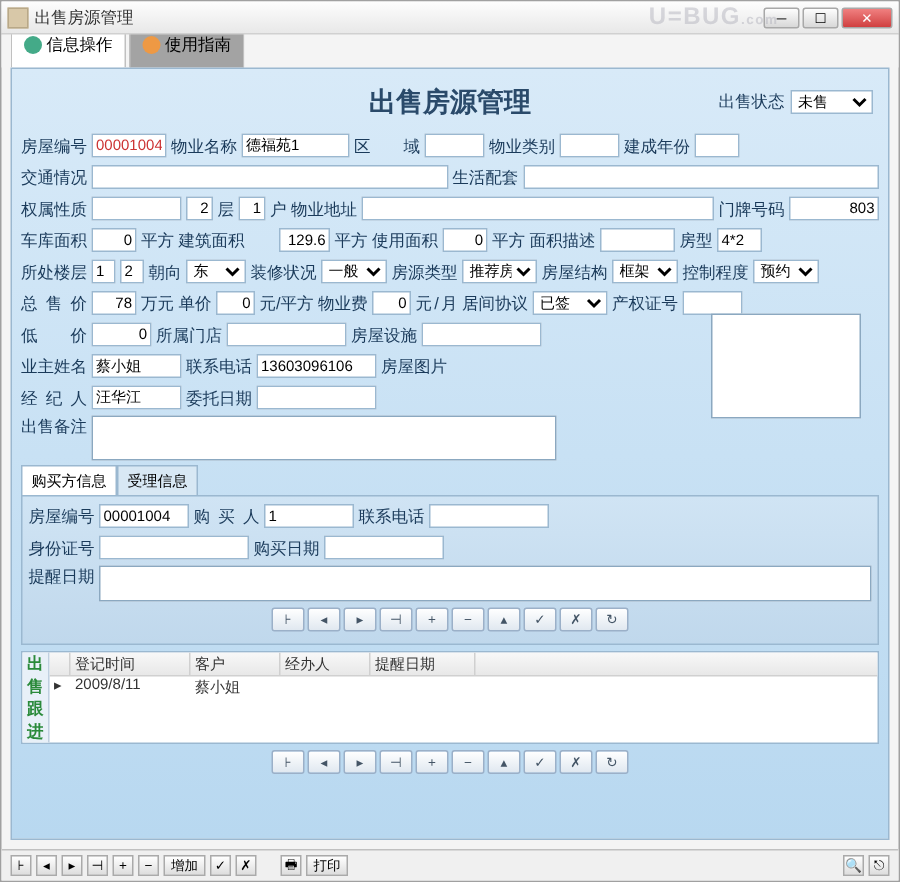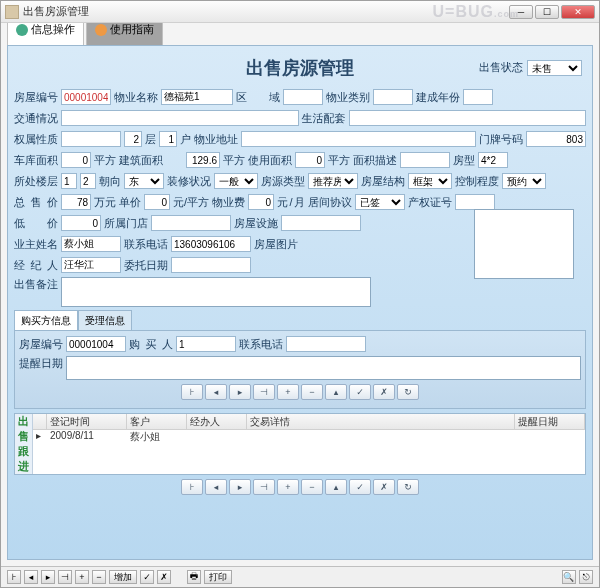--- a/index.html
+++ b/index.html
@@ -198,20 +198,26 @@
     </div>
     <div class="subpanel">
       <div class="row">
         <span class="lbl">房屋编号</span>
         <input class="inp" style="width: 60px;" value="00001004">
         <span class="lbl">购买人</span>
         <input class="inp" style="width: 60px;" value="1">
         <span class="lbl">联系电话</span>
         <input class="inp" style="width: 80px;">
       </div>
+      <div class="row">
+        <span class="lbl">身份证号</span>
+        <input class="inp" style="width: 100px;">
+        <span class="lbl">购买日期</span>
+        <input class="inp" style="width: 80px;">
+      </div>
       <div class="row" style="align-items:flex-start">
         <span class="lbl">提醒日期</span>
         <div class="txtarea" style="height:24px"></div>
       </div>
       <div class="navbar">
         <div class="navbtn">⊦</div>
         <div class="navbtn">◂</div>
         <div class="navbtn">▸</div>
         <div class="navbtn">⊣</div>
         <div class="navbtn">+</div>
@@ -229,21 +235,20 @@
           <span>售</span>
           <span>跟</span>
           <span>进</span>
       </div>
       <div class="fu-table">
         <div class="fu-head">
           <div style="width:14px"></div>
           <div style="width:80px">登记时间</div>
           <div style="width:60px">客户</div>
           <div style="width:60px">经办人</div>
-          <div style="flex:1">交易详情</div>
           <div style="width:70px">提醒日期</div>
         </div>
         <div class="fu-row">
           <div style="width:14px">▸</div>
           <div style="width:80px">2009/8/11</div>
           <div style="width:60px">蔡小姐</div>
           <div style="width:60px"></div>
             <div style="flex:1"></div>
             <div style="width:70px"></div>
         </div>

